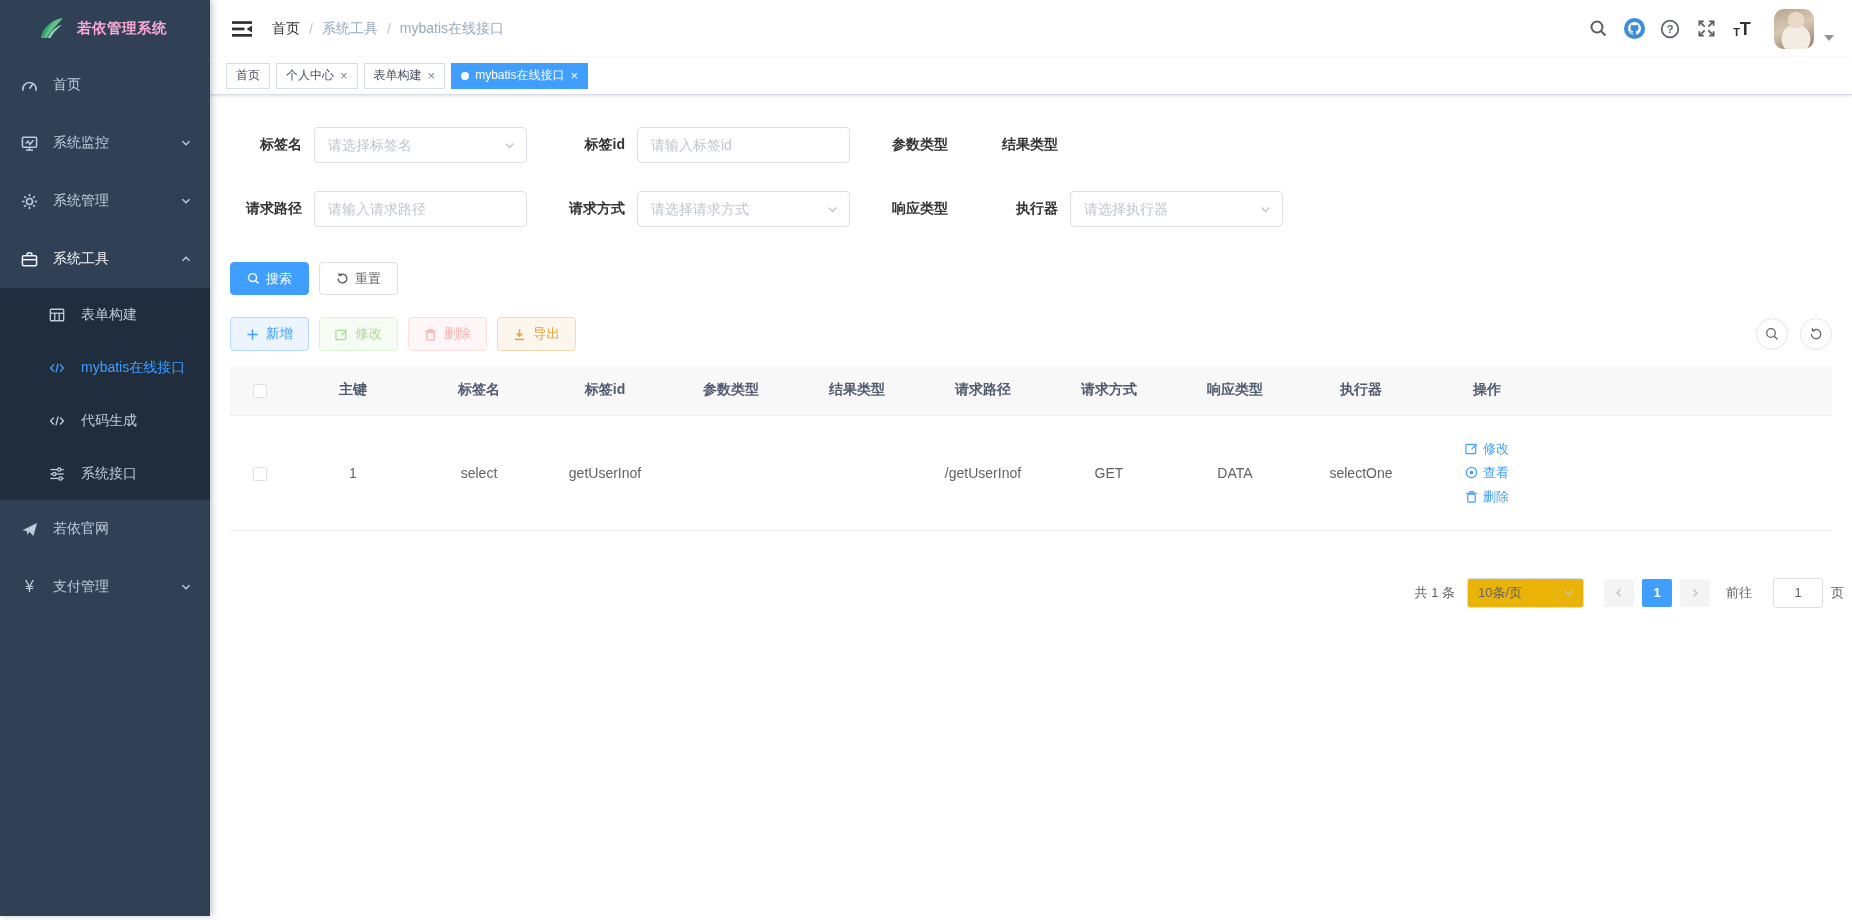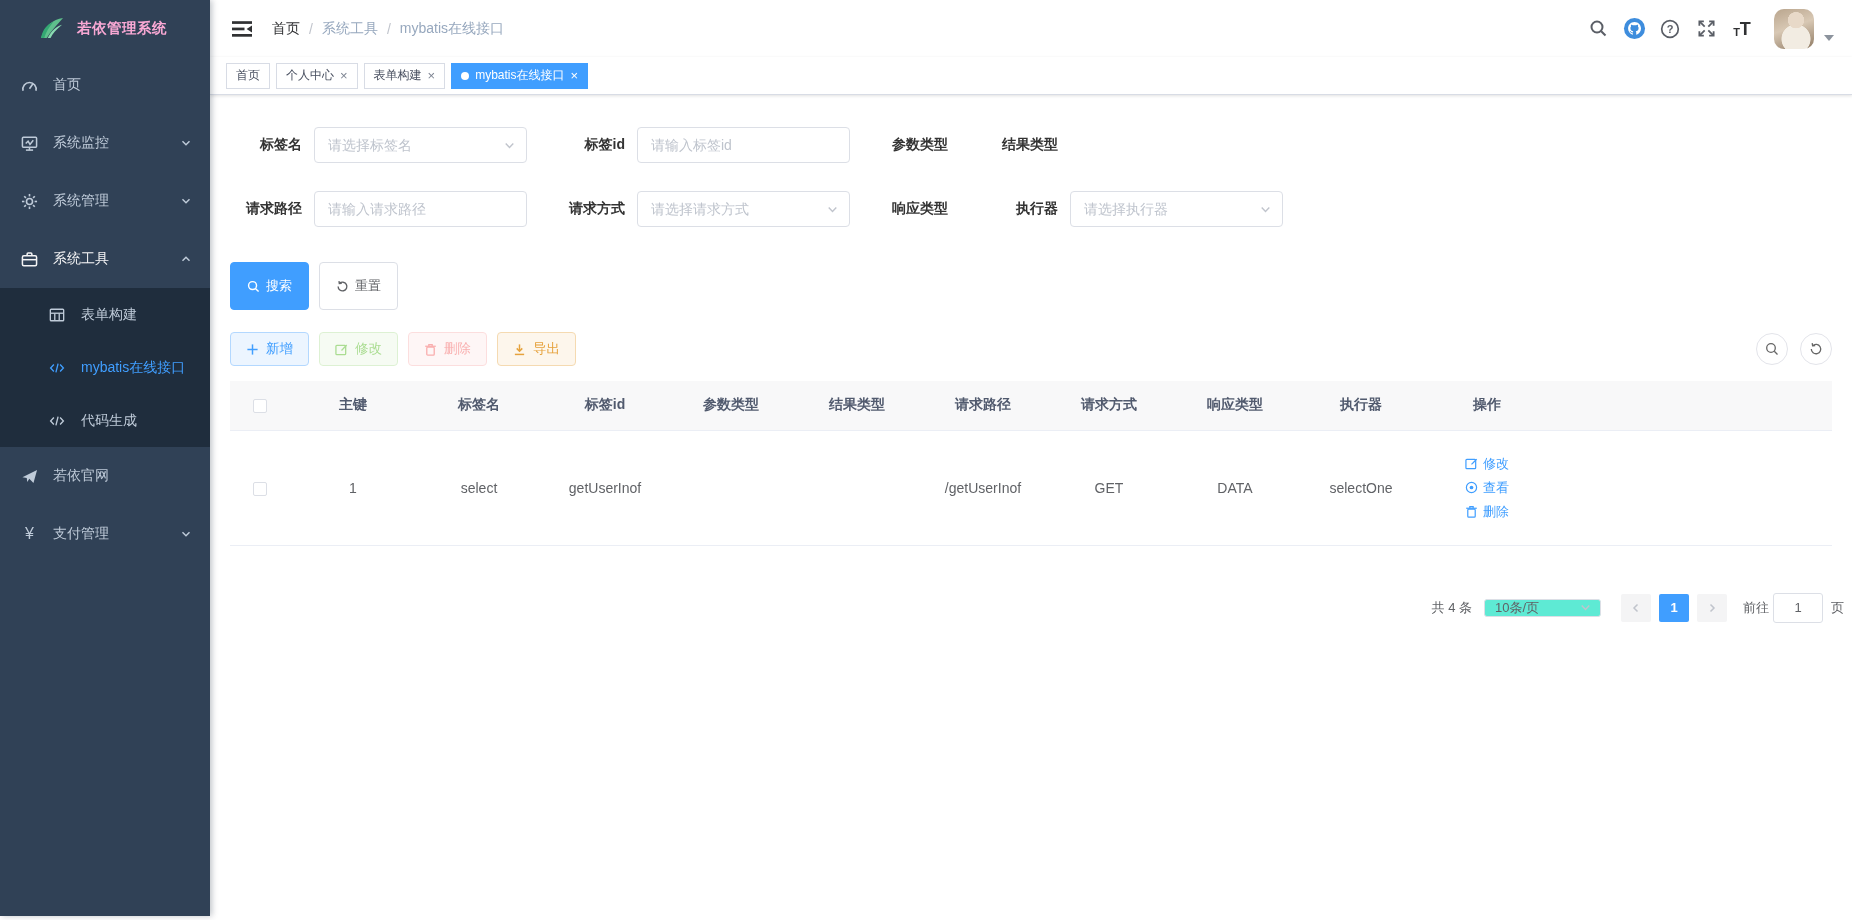--- a/index.html
+++ b/index.html
@@ -67,21 +67,21 @@
     font-weight:bold; color:#333; flex:none; }
   .control { width:213px; height:36px; border:1px solid #dcdfe6; border-radius:4px;
     display:flex; align-items:center; padding:0 10px 0 13px; background:#fff; }
   .control input { border:none; outline:none; width:100%; font-size:14px; color:#606266;
     font-family:inherit; background:transparent; }
   .control input::placeholder { color:#bfc4cd; }
   .control .sel-chev { margin-left:auto; color:#c0c4cc; display:flex; flex:none; }
 
   .btn { display:inline-flex; align-items:center; justify-content:center; border-radius:4px;
     font-size:13px; cursor:pointer; border:1px solid #dcdfe6; background:#fff; color:#606266;
-    height:48px; padding:0 16px; font-family:inherit; }
+    height:33px; padding:0 16px; font-family:inherit; }
   .btn svg { margin-right:6px; }
   .btn-primary { background:#409EFF; border-color:#409EFF; color:#fff; }
   .btn-row { display:flex; margin-top:35px; }
   .btn-row .btn { margin-right:10px; }
 
   .toolbar { display:flex; align-items:center; margin-top:22px; }
   .tbtn { height:34px; padding:0 15px; font-size:13.5px; border-radius:4px; display:inline-flex;
     align-items:center; margin-right:10px; cursor:pointer; border:1px solid; font-family:inherit; background:#fff; }
   .tbtn svg { margin-right:7px; }
   .tbtn-add    { color:#409eff; background:#ecf5ff; border-color:#b3d8ff; }
@@ -102,28 +102,28 @@
     border-radius:2px; background:#fff; cursor:pointer; vertical-align:middle; }
   .op-links { display:flex; flex-direction:column; align-items:center; }
   .op-link { display:flex; align-items:center; color:#409EFF; font-size:13px; cursor:pointer;
     line-height:22px; margin:1px 0; }
   .op-link svg { margin-right:5px; }
 
   
   .pagination { display:flex; align-items:center; justify-content:flex-end; margin-top:47px;
     margin-right:-12px; font-size:13px; color:#606266; white-space:nowrap; }
   .pg-total { margin-right:12px; }
-  .pg-size { width:117px; height:18px; border:1px solid #dcdfe6; border-radius:3px; display:flex;
-    align-items:center; padding:0 8px 0 10px; color:#606266; cursor:pointer; margin-right:16px; background:#5eead4; }
+  .pg-size { width:117px; height:30px; border:1px solid #dcdfe6; border-radius:3px; display:flex;
+    align-items:center; padding:0 8px 0 10px; color:#606266; cursor:pointer; margin-right:16px; background:#eab308; }
   .pg-size .sel-chev { margin-left:auto; color:#c0c4cc; display:flex; }
   .pg-btn { min-width:30px; height:28px; border-radius:2px; background:#f4f4f5; color:#c0c4cc;
     display:flex; align-items:center; justify-content:center; margin:0 4px; cursor:pointer; }
   .pg-page { min-width:30px; height:28px; border-radius:2px; background:#409EFF; color:#fff;
     display:flex; align-items:center; justify-content:center; font-weight:bold; margin:0 4px; cursor:pointer; }
-  .pg-goto-label { margin:0 4px 0 12px; }
+  .pg-goto-label { margin:0 21px 0 12px; }
   .pg-goto { width:50px; height:30px; border:1px solid #dcdfe6; border-radius:3px; text-align:center;
     font-size:13px; color:#606266; outline:none; font-family:inherit; }
   .pg-unit { margin-left:8px; }
 </style>
 </head>
 <body>
 
 <aside class="sidebar">
   <div class="logo">
     <span style="display:flex;">
@@ -221,20 +221,33 @@
       </div>
       <div class="submenu-item">
         <span class="mi-icon">
           <svg width="16" height="16" viewBox="0 0 18 18" fill="none" stroke="currentColor" stroke-width="1.5">
             <polyline points="5.5,5 1.8,9 5.5,13"></polyline>
               <polyline points="12.5,5 16.2,9 12.5,13"></polyline>
             <line x1="10.2" y1="4" x2="7.8" y2="14"></line>
           </svg>
         </span>
         <span>代码生成</span>
+      </div>
+      <div class="submenu-item">
+        <span class="mi-icon">
+          <svg width="16" height="16" viewBox="0 0 18 18" fill="none" stroke="currentColor" stroke-width="1.5">
+            <line x1="1.5" y1="4" x2="16.5" y2="4"></line>
+              <circle cx="11.5" cy="4" r="1.8" fill="#1f2d3d"></circle>
+            <line x1="1.5" y1="9" x2="16.5" y2="9"></line>
+              <circle cx="6" cy="9" r="1.8" fill="#1f2d3d"></circle>
+            <line x1="1.5" y1="14" x2="16.5" y2="14"></line>
+              <circle cx="13" cy="14" r="1.8" fill="#1f2d3d"></circle>
+          </svg>
+        </span>
+        <span>系统接口</span>
       </div>
     </div>
     <div class="menu-item">
       <span class="mi-icon">
         <svg width="17" height="17" viewBox="0 0 18 18" fill="currentColor">
           <path d="M1.5 9.8 L17 2 L13.2 16 L8.8 11.3 L6.6 14.8 L6.1 10.6 Z"></path>
         </svg>
       </span>
       <span>若依官网</span>
     </div>
@@ -536,21 +549,21 @@
                 <span>删除</span>
               </span>
             </div>
           </td>
           <td></td>
         </tr>
       </tbody>
     </table>
 
     <div class="pagination">
-      <span class="pg-total">共 4 条</span>
+      <span class="pg-total">共 1 条</span>
       <span class="pg-size">
         <span>10条/页</span>
         <span class="sel-chev">
           <svg width="13" height="13" viewBox="0 0 12 12" fill="none" stroke="currentColor" stroke-width="1.3">
               <polyline points="2.5,4.2 6,7.8 9.5,4.2"></polyline>
             </svg>
         </span>
       </span>
       <span class="pg-btn">
         <svg width="12" height="12" viewBox="0 0 12 12" fill="none" stroke="currentColor" stroke-width="1.5">

